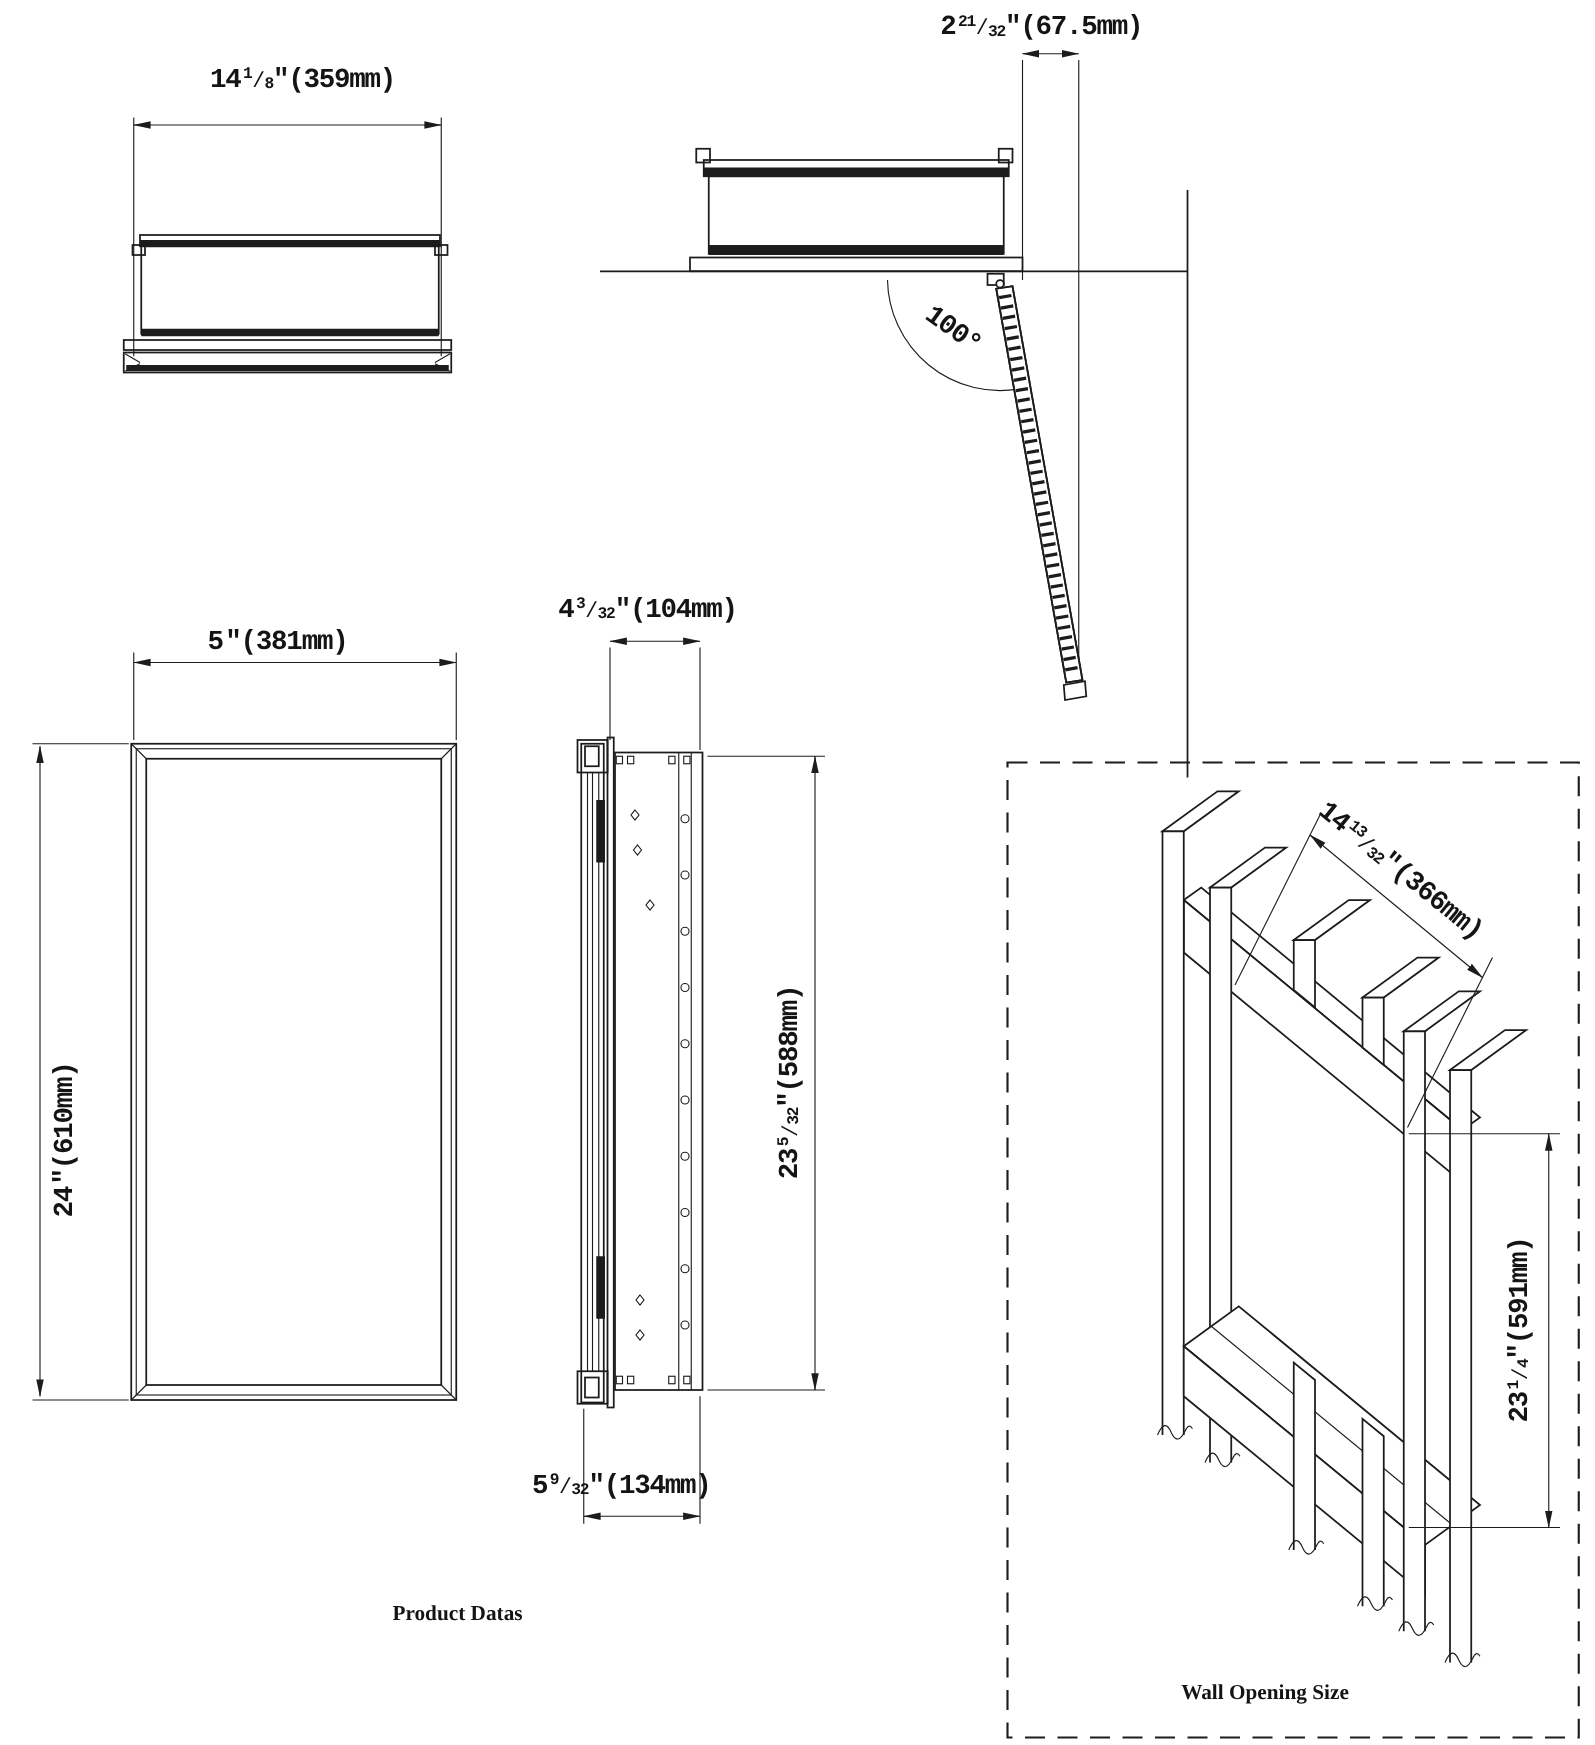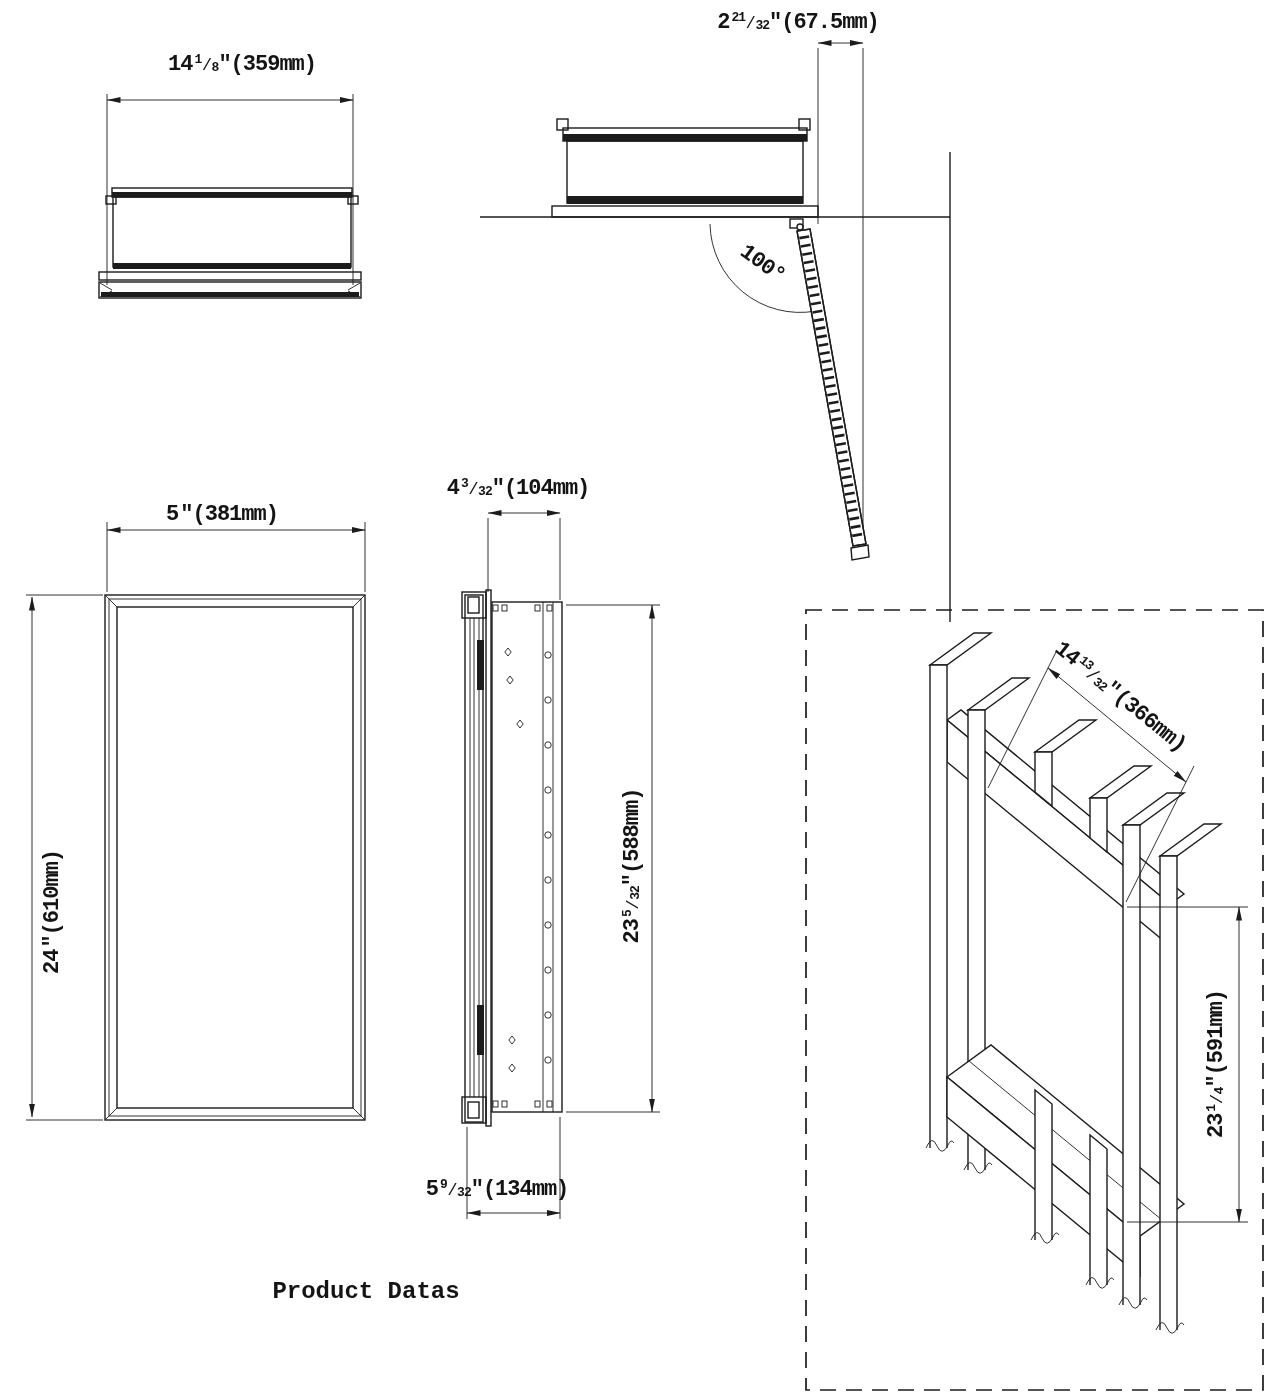--- a/index.html
+++ b/index.html
@@ -9,21 +9,21 @@
   .ln{fill:none;stroke:#1c1c1c;stroke-width:1.4;}
   .tn{fill:none;stroke:#1c1c1c;stroke-width:0.9;}
   .wh{fill:#ffffff;stroke:#1c1c1c;stroke-width:1.4;}
   .bk{fill:#1c1c1c;stroke:none;}
   .dl{fill:none;stroke:#1c1c1c;stroke-width:0.9;}
   .dashed{fill:none;stroke:#1c1c1c;stroke-width:1.7;stroke-dasharray:16 10;}
   .hatch{fill:none;stroke:#1c1c1c;stroke-width:10;stroke-dasharray:2.6 5.8;}
   .t{position:absolute;font-weight:700;color:#141414;white-space:nowrap;
      transform:translate(-50%,-50%);letter-spacing:-1px;}
   .s22{font-size:22px;}
-  .s25{font-size:24px;letter-spacing:0;}
+  .s25{font-size:17px;letter-spacing:0;font-family:Liberation Serif, serif;}
   .fr{margin-left:2px;}
   .n{font-size:13px;vertical-align:7px;}
   .d{font-size:13px;vertical-align:-1px;}
   .sl{font-size:19px;}
 </style>
 </head>
 <body>
 
 <div id="canvas">
 
@@ -192,21 +192,21 @@
     <line class="tn" x1="1127" y1="907" x2="1248" y2="907"></line>
     <line class="tn" x1="1127" y1="1222" x2="1248" y2="1222"></line>
     <line class="dl" x1="1239" y1="907" x2="1239" y2="1222" marker-start="url(#ar)" marker-end="url(#ar)"></line>
   </g>
 </svg>
 
 <div class="t s22" style="left:242px;top:64px">
   <span>14</span><span class="fr"><span class="n">1</span><span class="sl">⁄</span><span class="d">8</span></span><span>″</span><span>(359mm)</span>
 </div>
 
-<div class="t s22" style="left:798px;top:22px">
+<div class="t s22" style="left:833px;top:22px">
   <span>2</span><span class="fr"><span class="n">21</span><span class="sl">⁄</span><span class="d">32</span></span><span>″</span><span>(67.5mm)</span>
 </div>
 
 <div class="t s22" style="left:222px;top:514px">
   <span>5</span><span class="fr"><span class="n"></span><span class="sl"></span><span class="d"></span></span><span>″</span><span>(381mm)</span>
 </div>
 
 <div class="t s22" style="left:52px;top:912px;transform:translate(-50%,-50%) rotate(-90deg)">
   <span>24</span><span class="fr"><span class="n"></span><span class="sl"></span><span class="d"></span></span><span>″</span><span>(610mm)</span>
 </div>
@@ -227,14 +227,15 @@
   <span>14</span><span class="fr"><span class="n">13</span><span class="sl">⁄</span><span class="d">32</span></span><span>″</span><span>(366mm)</span>
 </div>
 
 <div class="t s22" style="left:1216px;top:1064px;transform:translate(-50%,-50%) rotate(-90deg)">
   <span>23</span><span class="fr"><span class="n">1</span><span class="sl">⁄</span><span class="d">4</span></span><span>″</span><span>(591mm)</span>
 </div>
 
 <div class="t s22" style="left:762px;top:264px;transform:translate(-50%,-50%) rotate(36deg)">100°</div>
 
 <div class="t s25" style="left:366px;top:1291px">Product Datas</div>
+<div class="t s25" style="left:1012px;top:1354px">Wall Opening Size</div>
 
 </div>
 
 </body></html>

